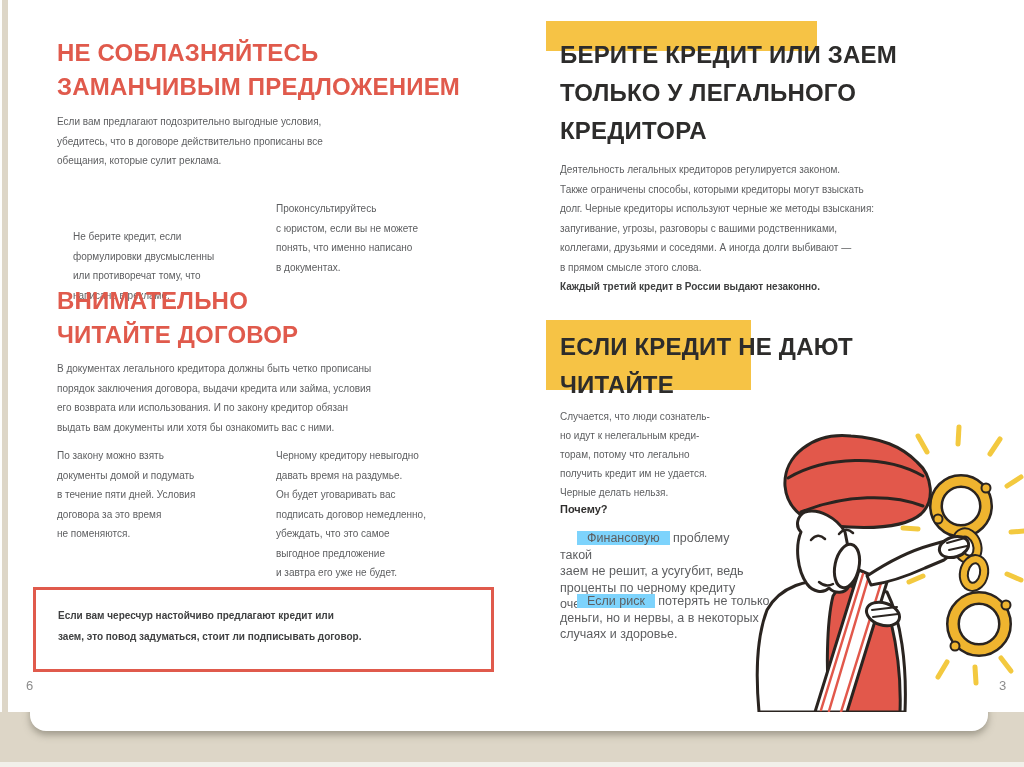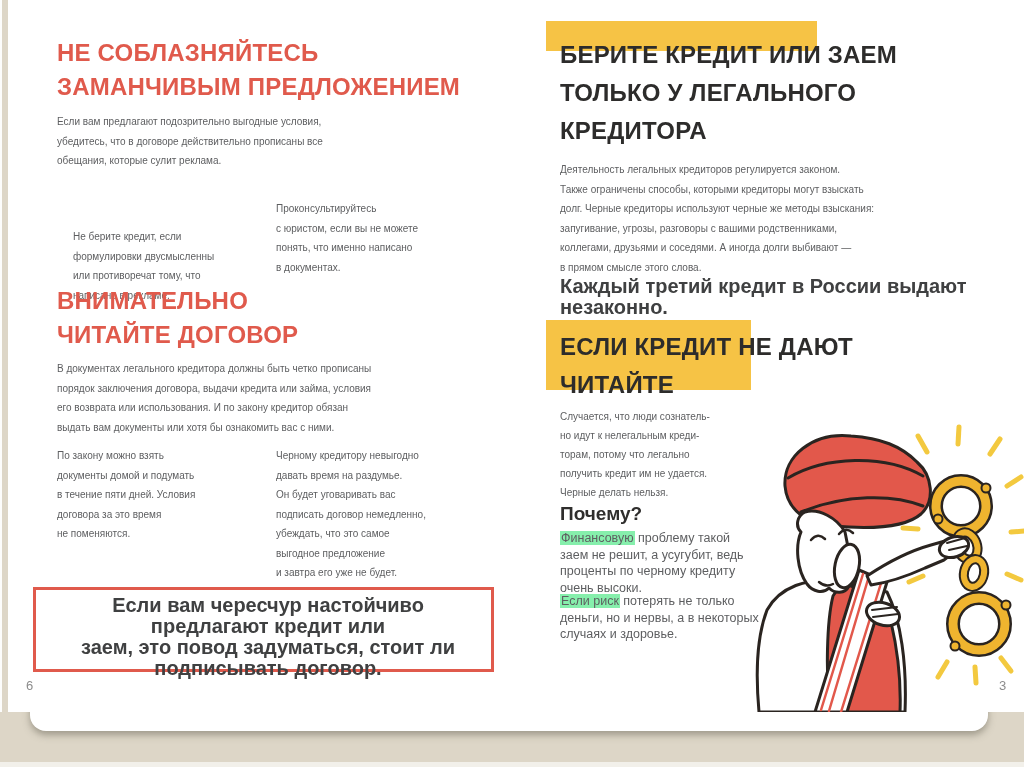--- a/index.html
+++ b/index.html
@@ -12,26 +12,26 @@
   .bottom-beige { left:0; top:712px; width:1024px; height:55px; background:#ddd6c7; z-index:0; }
   .bottom-light-strip { left:0; top:762px; width:1024px; height:5px; background:#f2f0ea; z-index:2; }
   .next-card { left:30px; top:698px; width:958px; height:33px; background:#ffffff;
                border-radius:0 0 16px 16px; box-shadow:0 4px 7px rgba(100,95,82,.5); z-index:1; }
   .slide { left:8px; top:0; width:1016px; height:712px; background:#ffffff; z-index:2; }
 
   .h-red, .h-dark { font-weight:bold; font-size:24px; letter-spacing:.2px; }
   .h-red { color:#e05a4c; line-height:34px; }
   .h-dark { color:#2d2c2b; line-height:38px; }
   .body-text { font-size:10px; line-height:19.5px; color:#5d5e60; }
-  .bold-note { font-size:20px; line-height:21px; font-weight:bold; color:#3f4041; }
+  .bold-note { font-size:10px; line-height:21px; font-weight:bold; color:#3f4041; }
   .small-text { font-size:12.5px; line-height:16.5px; color:#5d5e60; }
-  .why { font-size:19px; font-weight:bold; color:#2f2e2d; }
+  .why { font-size:11px; font-weight:bold; color:#2f2e2d; }
   .page-num { font-size:13px; color:#8c8c8c; }
   .ybar { background:#f6c345; }
-  .hl { background:#86efac; padding:0 1px; }
+  .hl { background:#7dd3fc; padding:0 10px;margin-left:17px; }
   .callout { left:33px; top:587px; width:461px; height:85px; border:3px solid #e05a4c; background:#fff; z-index:3; }
   .z3 { z-index:3; }
 </style>
 </head>
 <body>
 
 <div class="abs left-beige-strip"></div>
 <div class="abs bottom-beige"></div>
 <div class="abs next-card"></div>
 <div class="abs bottom-light-strip"></div>
@@ -68,21 +68,21 @@
 не поменяются.</div>
 <div class="abs z3 body-text pre" style="left:276px; top:446px; width:230px;">Черному кредитору невыгодно
 давать время на раздумье.
 Он будет уговаривать вас
 подписать договор немедленно,
 убеждать, что это самое
 выгодное предложение
 и завтра его уже не будет.</div>
 
 <div class="abs callout">
-  <div class="bold-note pre" style="position:absolute; left:22px; top:5px; width:420px;text-align:center;">Если вам чересчур настойчиво предлагают кредит или
+  <div class="bold-note pre" style="position:absolute; left:22px; top:15px; width:420px;">Если вам чересчур настойчиво предлагают кредит или
 заем, это повод задуматься, стоит ли подписывать договор.</div>
 </div>
 
 <div class="abs z3 page-num" style="left:26px; top:678px;">6</div>
 
 <div class="abs z3 ybar" style="left:546px; top:21px; width:271px; height:30px;"></div>
 
 <div class="abs h-dark pre" style="left:560px; top:36px; width:440px; z-index:4;">БЕРИТЕ КРЕДИТ ИЛИ ЗАЕМ
 ТОЛЬКО У ЛЕГАЛЬНОГО
 КРЕДИТОРА</div>

